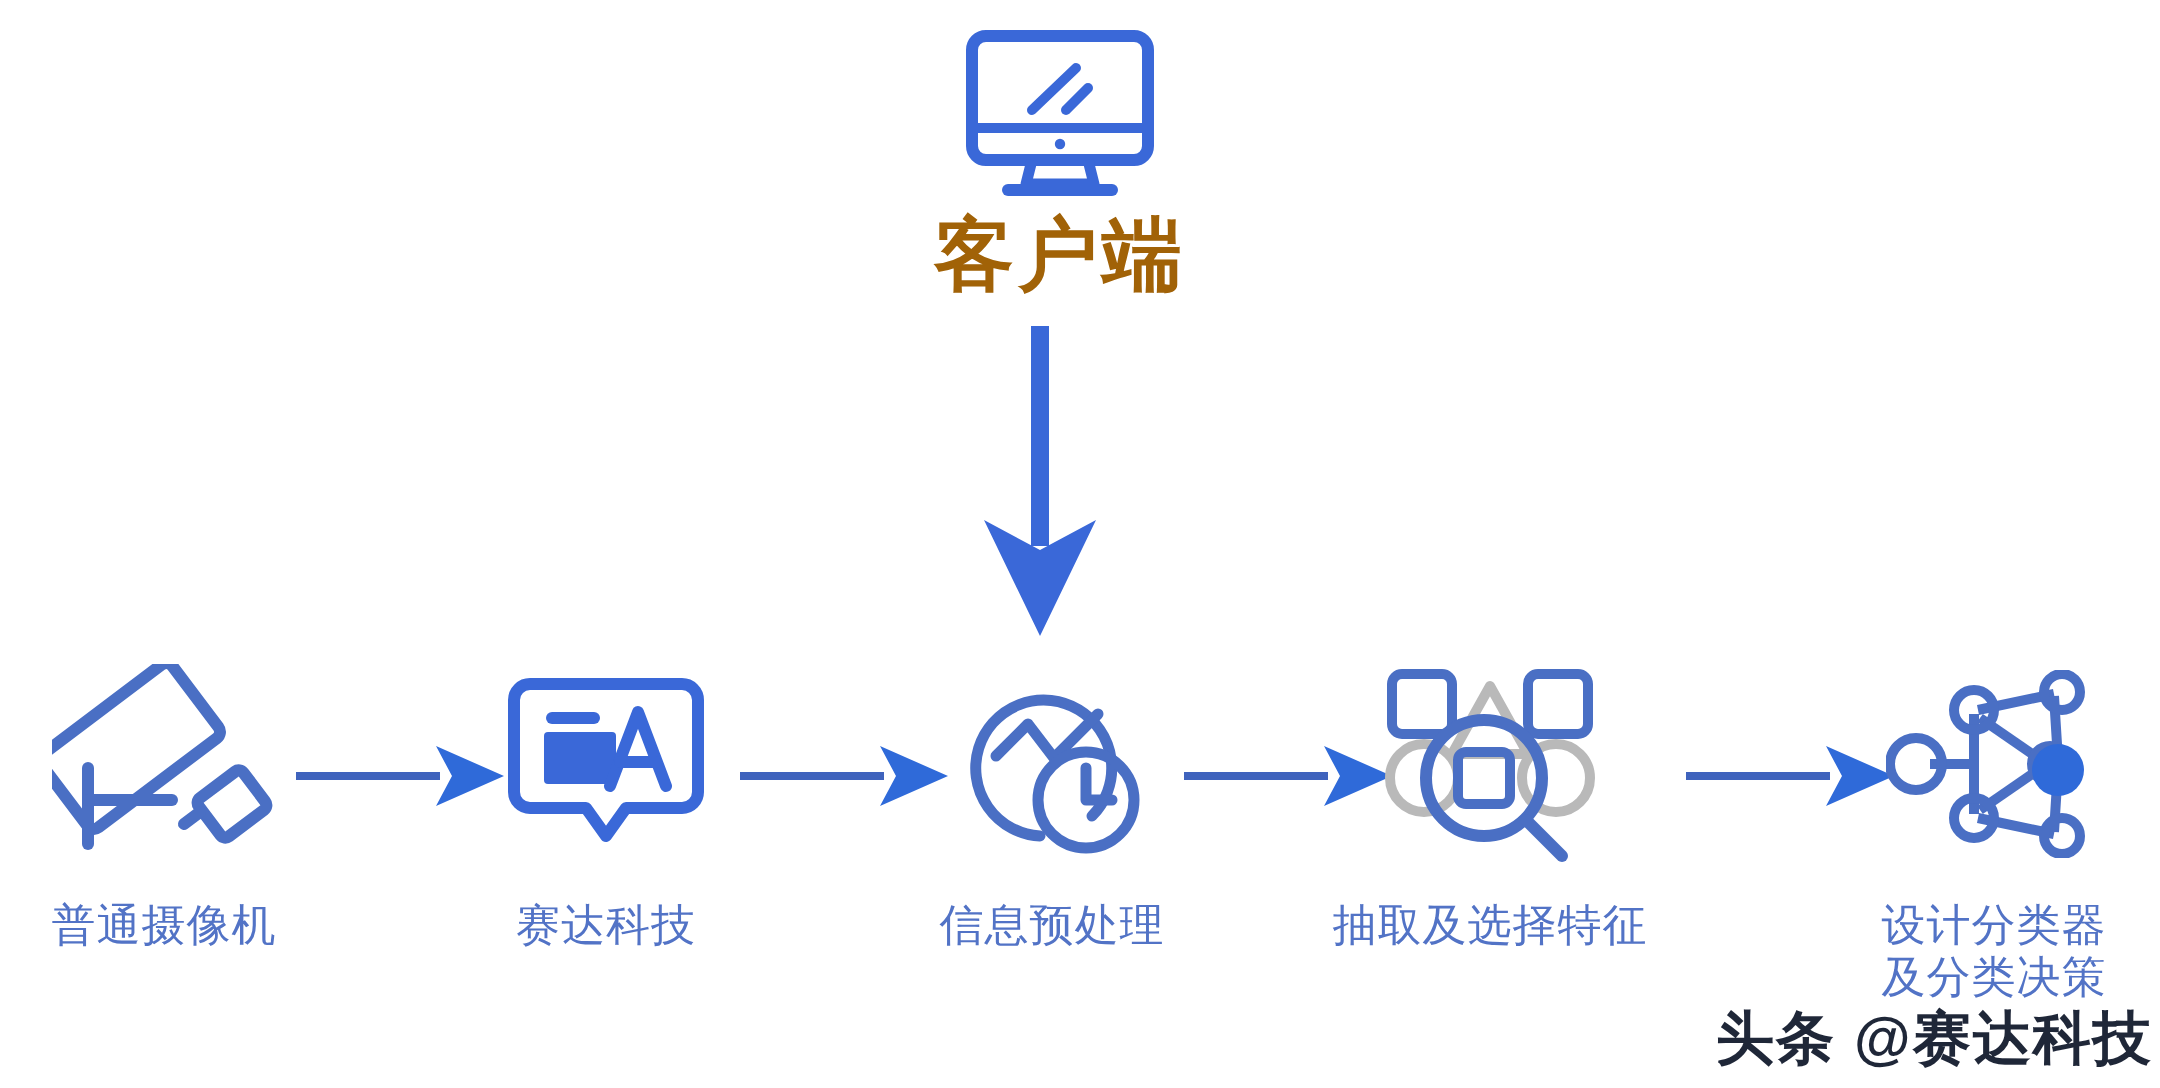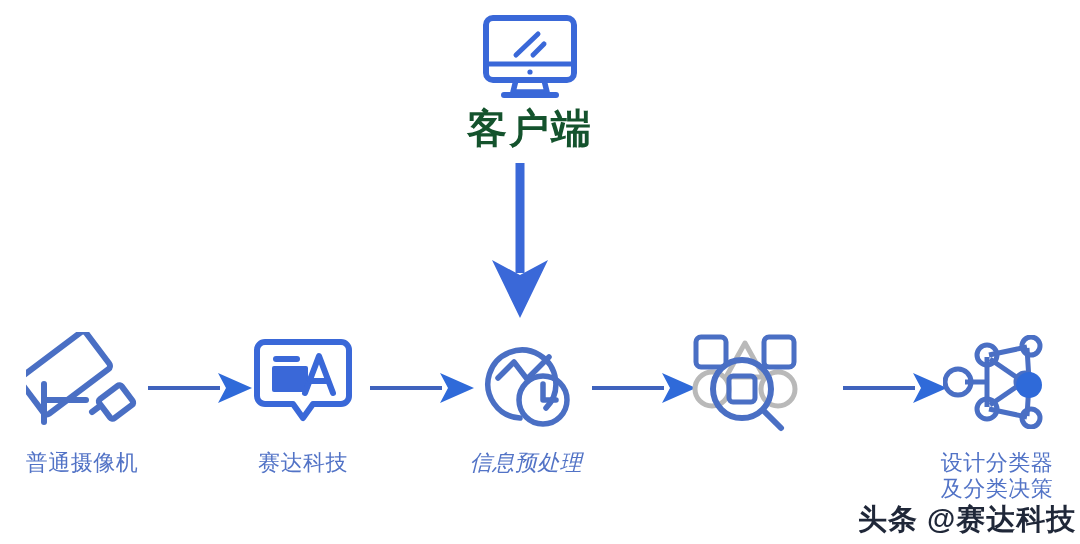--- a/index.html
+++ b/index.html
@@ -34,21 +34,21 @@
     display: block;
     margin: 0 auto;
     width: 100px;
     height: 86px;
   }
   .client-title {
     margin-top: 6px;
     font-size: 40px;
     font-weight: bold;
     letter-spacing: 2px;
-    color: #14532d;
+    color: #a16207;
     line-height: 1.1;
   }
 
   
   .v-arrow {
     position: absolute;
     left: 489px;
     top: 163px;
     width: 62px;
     height: 155px;
@@ -77,21 +77,21 @@
   .step .caption {
     margin-top: 12px;
     font-size: 22px;
     line-height: 1.18;
     color: #5273c6;
     letter-spacing: 0.5px;
     white-space: pre-line;
   }
   .step.s1 { left: -3px; }
   .step.s2 { left: 218px; }
-  .step.s3 { left: 441px; font-style: italic; }
+  .step.s3 { left: 441px; }
   .step.s4 { left: 660px; }
   .step.s5 { left: 912px; }
 
   .h-arrow {
     position: absolute;
     top: 47px;
     width: 108px;
     height: 30px;
   }
   .h-arrow.a1 { left: 148px; }
@@ -201,20 +201,21 @@
           <circle cx="92" cy="60" r="17" fill="none" stroke="#b9b9b9" stroke-width="5"></circle>
 
           <rect x="10" y="8" width="30" height="30" rx="5" fill="none" stroke="#4a6fc4" stroke-width="5"></rect>
           <rect x="78" y="8" width="30" height="30" rx="5" fill="none" stroke="#4a6fc4" stroke-width="5"></rect>
 
           <circle cx="56" cy="60" r="29" fill="#ffffff" fill-opacity="0" stroke="#4a6fc4" stroke-width="6"></circle>
           <rect x="43" y="47" width="26" height="26" rx="4" fill="none" stroke="#4a6fc4" stroke-width="5"></rect>
           <line x1="77" y1="81" x2="95" y2="99" stroke="#4a6fc4" stroke-width="6" stroke-linecap="round"></line>
         </svg>
       </div>
+      <div class="caption">抽取及选择特征</div>
     </div>
 
     <svg class="h-arrow a4" viewBox="0 0 108 30">
       <line x1="0" y1="15" x2="72" y2="15" stroke="#3f63bd" stroke-width="4"></line>
       <path d="M104 15 L70 0 L78 15 L70 30 Z" fill="#2f6ad9"></path>
     </svg>
 
     <div class="step s5">
       <div class="glyph">
         <svg width="108" height="94" viewBox="0 0 108 94">

